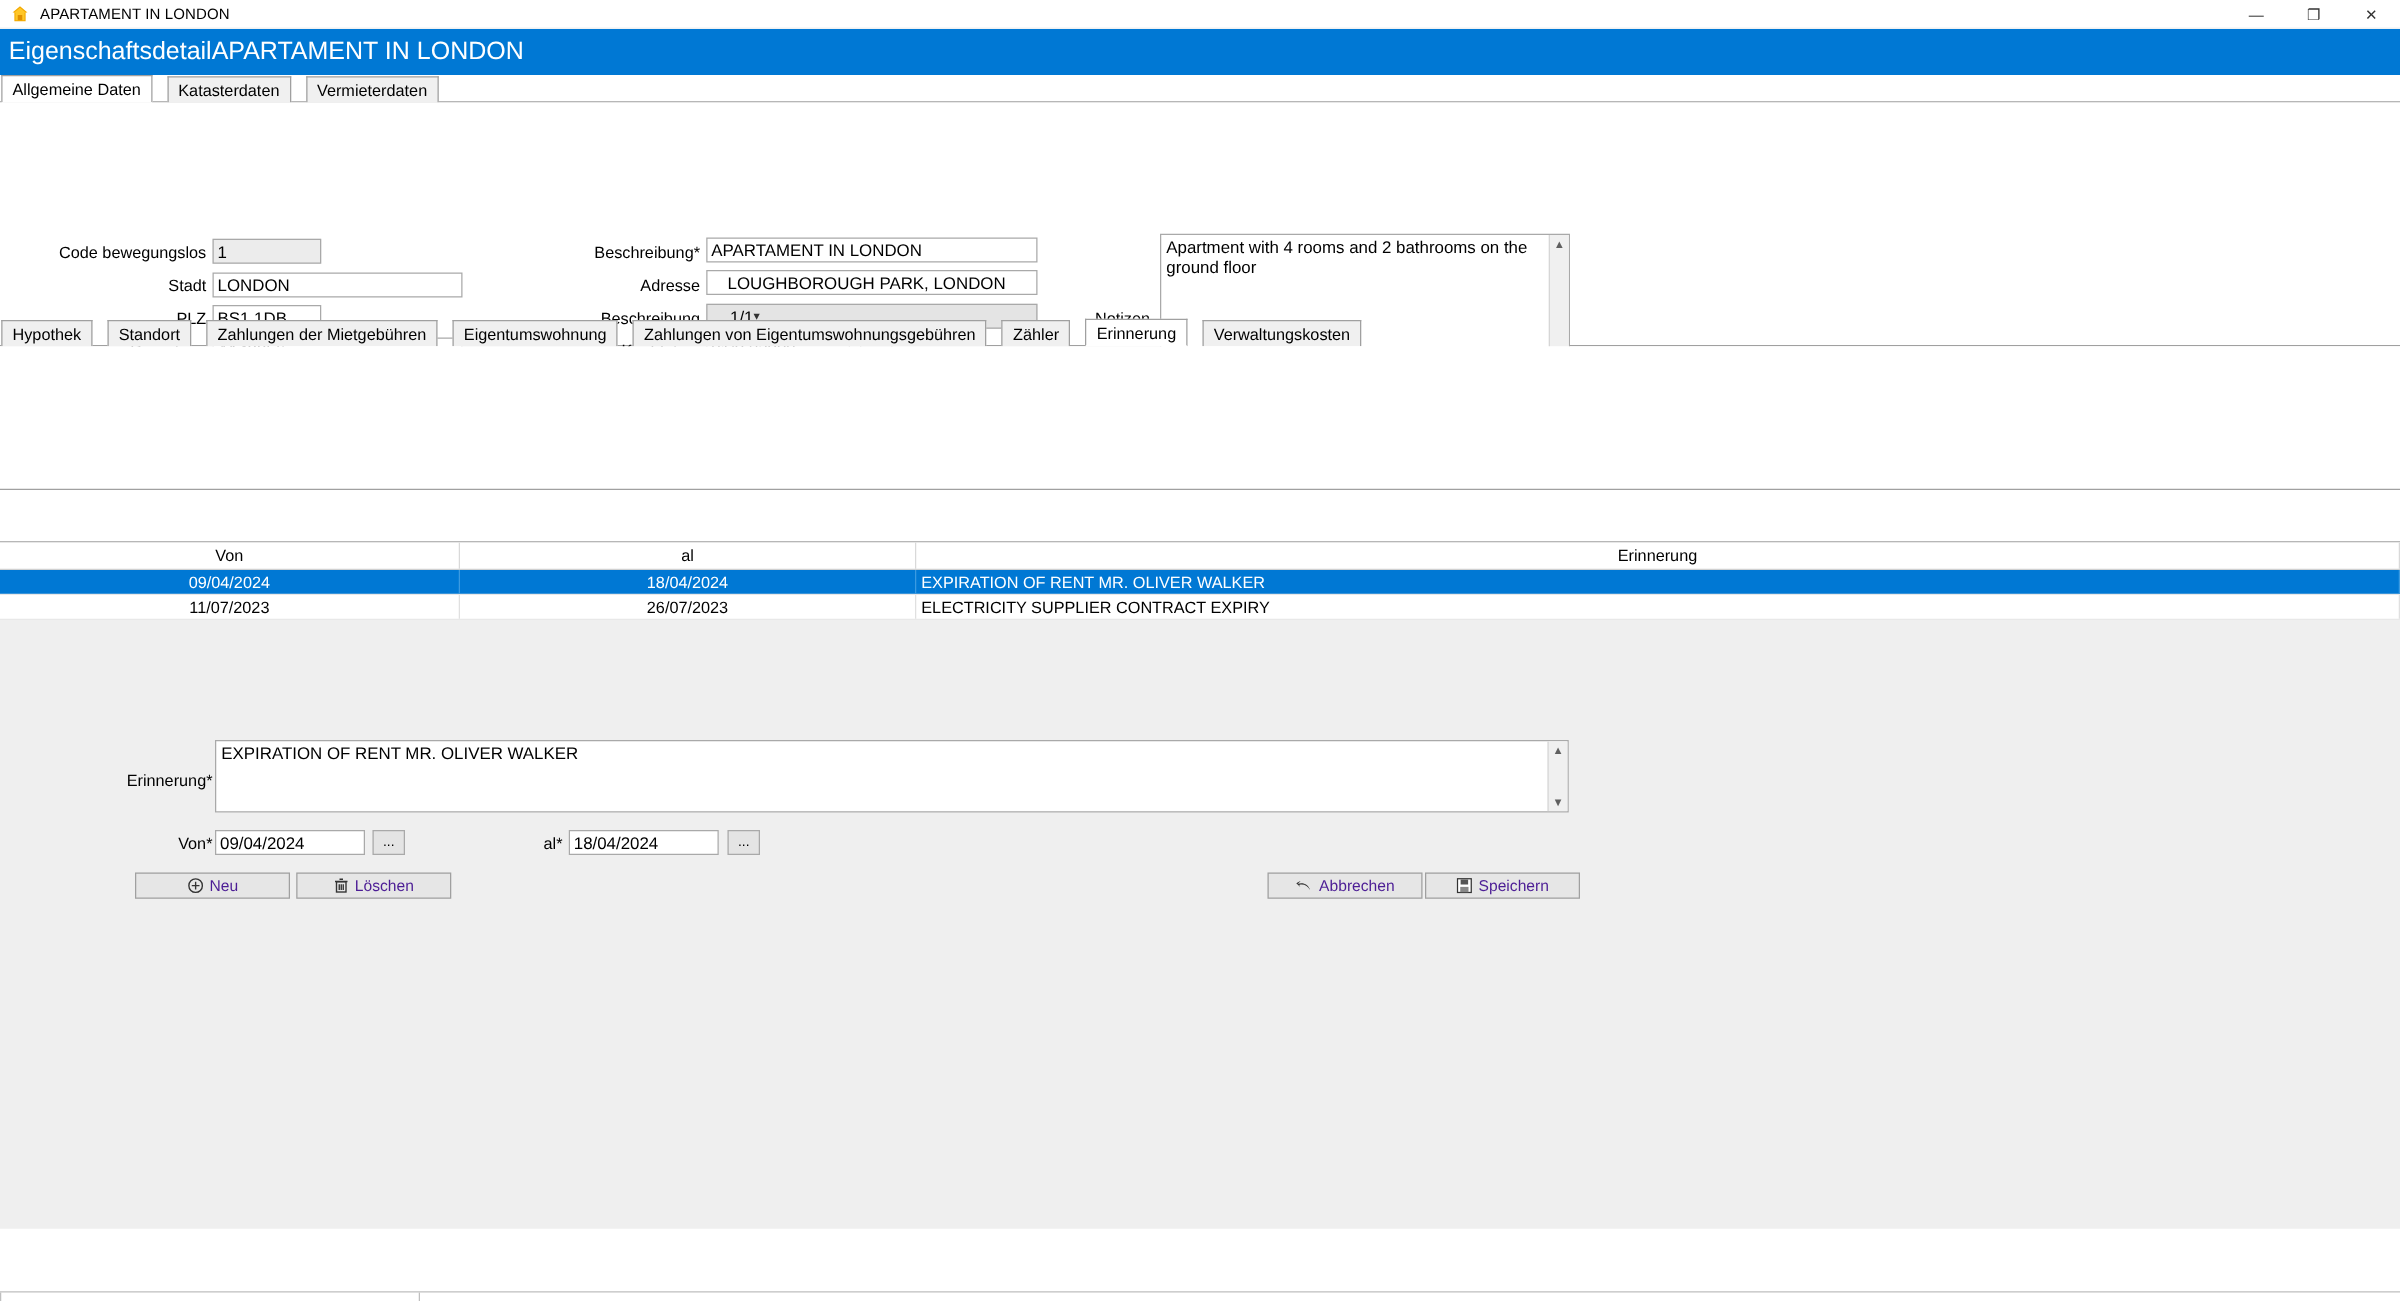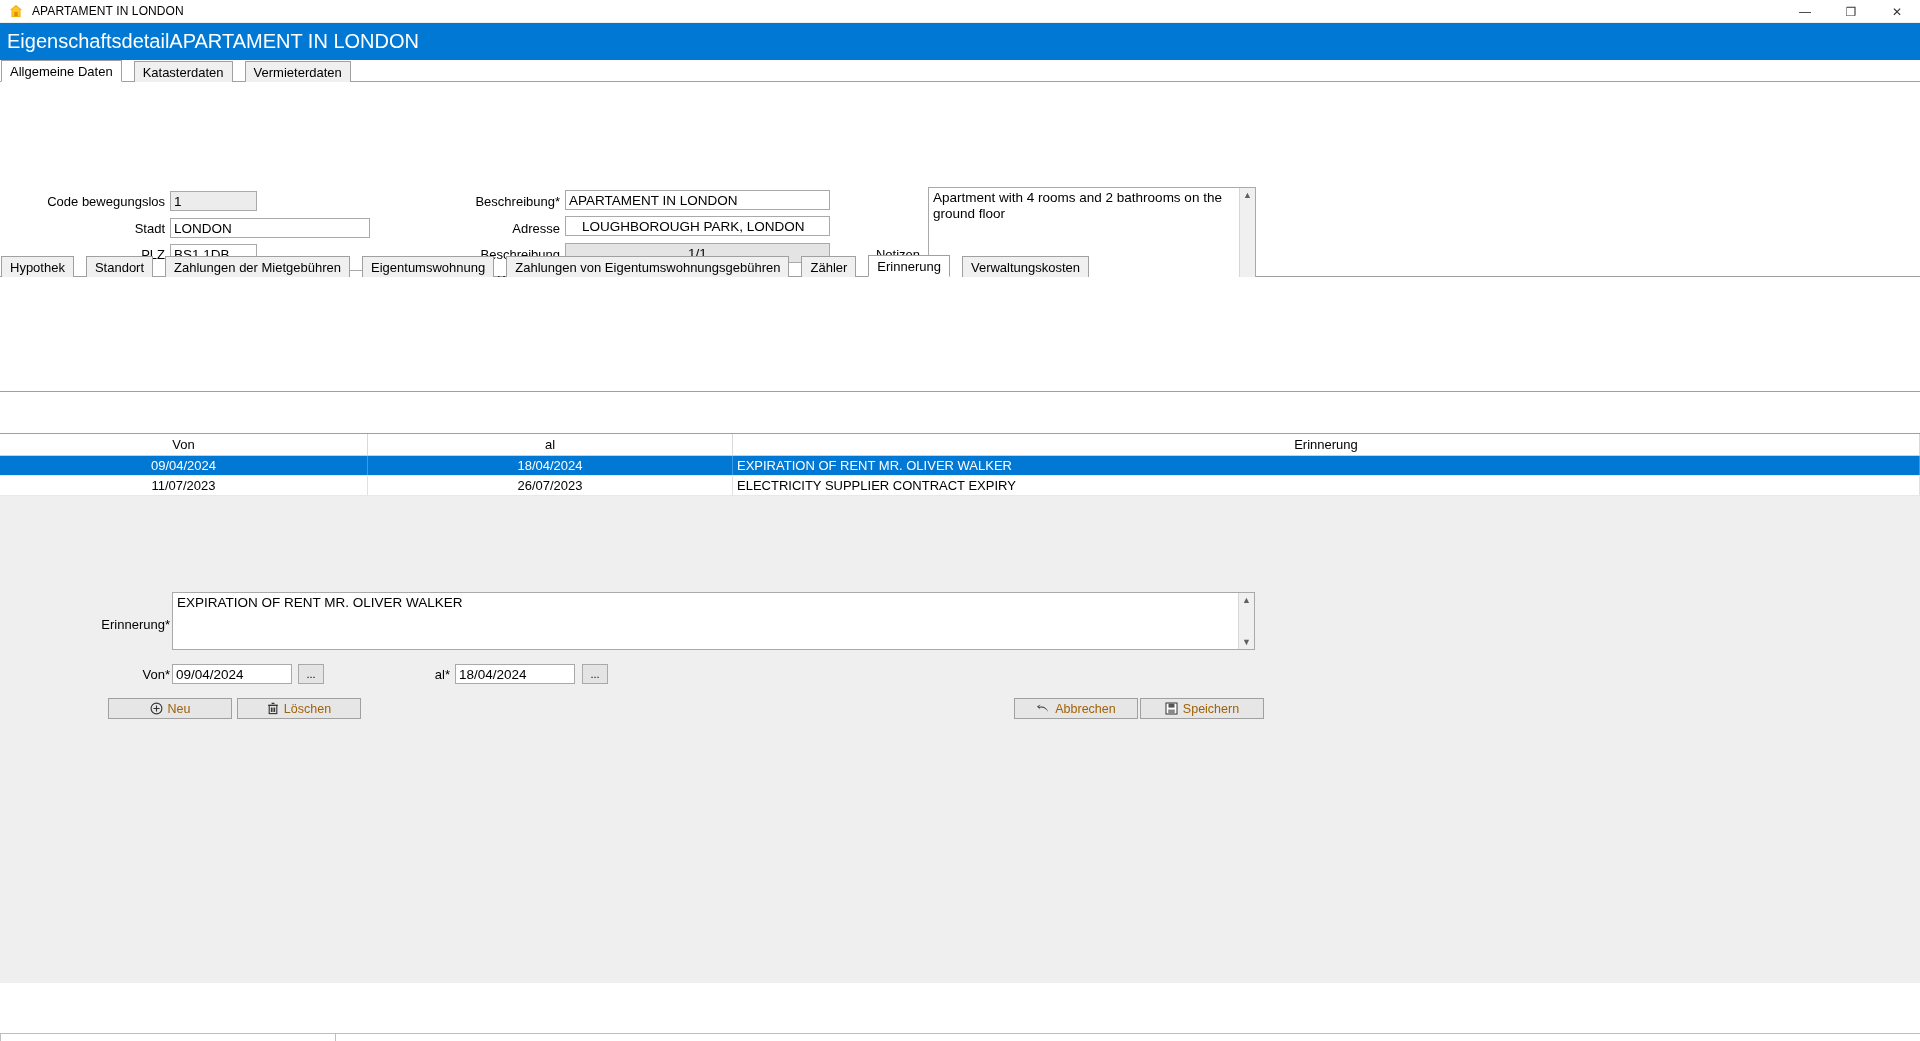--- a/index.html
+++ b/index.html
@@ -111,21 +111,20 @@
   .fld.readonly { background: #ececec; }
   .combo {
     position: absolute;
     border: 1px solid #a9a9a9;
     background: #e4e4e4;
     font-size: 13.5px;
     height: 20px;
     line-height: 17px;
     padding: 1px 18px;
     display: flex; align-items: center;
-    flex-direction: column;
   }
   .combo .chev { font-size: 10px; color: #333; margin-right: 2px; }
   .dots-btn {
     position: absolute;
     border: 1px solid #a9a9a9;
     background: #e4e4e4;
     height: 20px;
     font-size: 11px;
     display: flex; align-items: center; justify-content: center;
     color: #000;
@@ -151,21 +150,21 @@
   }
   .vscroll .arrow { font-size: 9px; color: #606060; line-height: 14px; }
 
   
   .btn {
     position: absolute;
     height: 21px;
     border: 1px solid #a0a0a0;
     background: #e6e6e6;
     font-size: 12.5px;
-    color: #a16207;
+    color: #4c1d95;
     display: flex; align-items: center; justify-content: center;
     gap: 5px;
     white-space: nowrap;
   }
   .btn .ic { display: inline-flex; align-items: center; }
 
   
   .panel-rem {
     position: relative;
     height: 115px;

